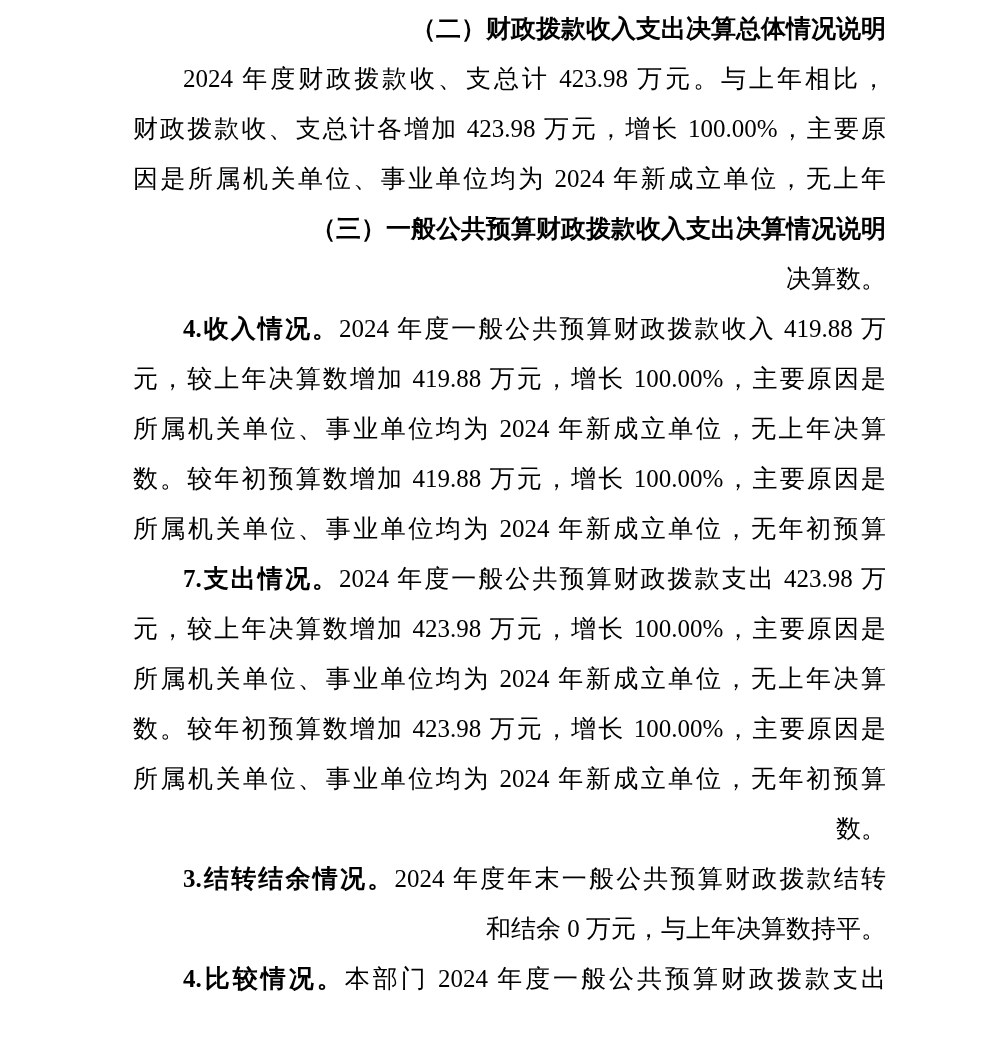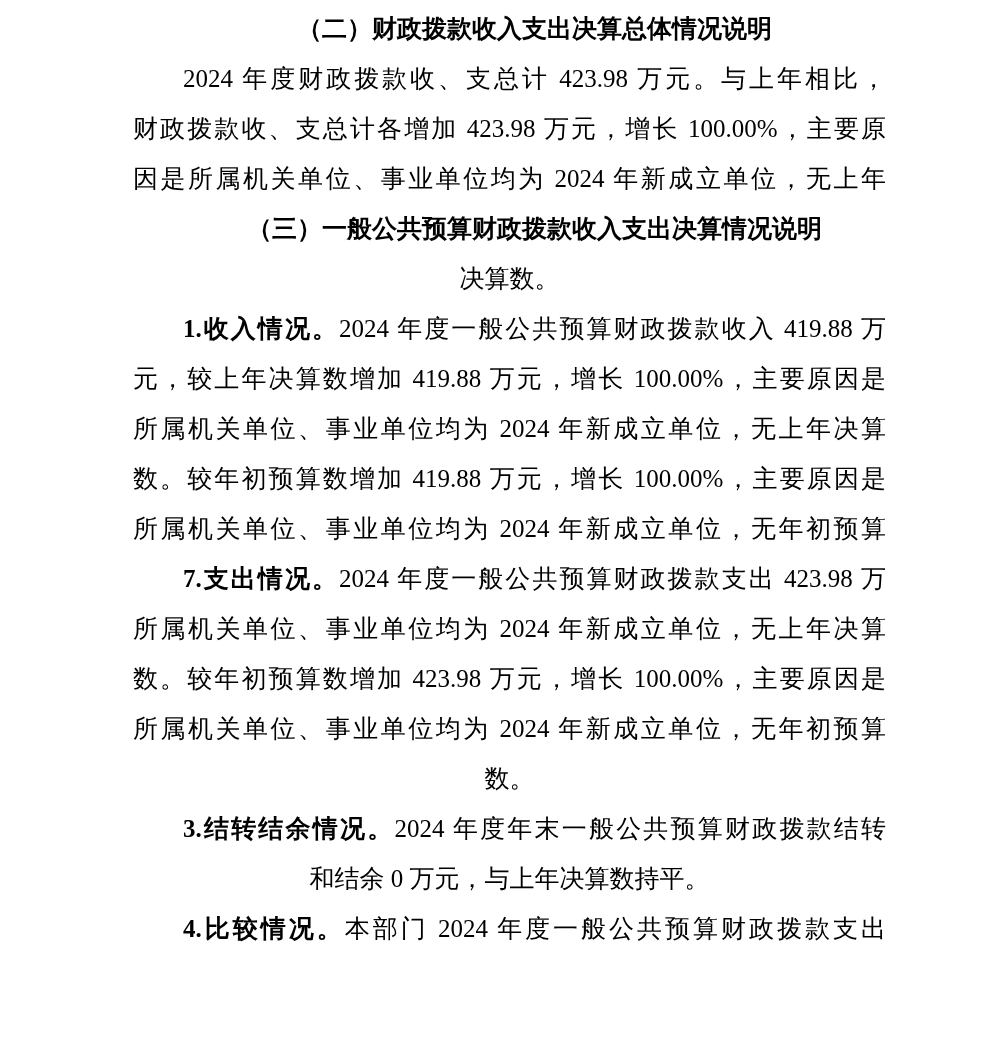--- a/index.html
+++ b/index.html
@@ -17,21 +17,21 @@
   .doc {
     padding: 4px 0 0 133px;
     width: 753px;
     color: #000000;
     font-family: "Liberation Serif", "DejaVu Serif", serif;
   }
   .line {
     height: 50px;
     line-height: 50px;
     font-size: 25px;
-    text-align: center;
+    text-align: right;
     white-space: normal;
     color: #000000;
   }
   .line.justify {
     text-align: justify;
     text-align-last: justify;
   }
   .line.indent {
     text-indent: 2em;
   }
@@ -43,26 +43,27 @@
 <body>
 
 <div class="page">
   <div class="doc" id="doc-body">
       <div class="line indent"><span class="run-bold">（二）财政拨款收入支出决算总体情况说明</span></div>
       <div class="line justify indent"><span class="run-normal">2024 年度财政拨款收、支总计 423.98 万元。与上年相比，</span></div>
       <div class="line justify"><span class="run-normal">财政拨款收、支总计各增加 423.98 万元，增长 100.00%，主要原</span></div>
       <div class="line justify"><span class="run-normal">因是所属机关单位、事业单位均为 2024 年新成立单位，无上年</span></div>
       <div class="line indent"><span class="run-bold">（三）一般公共预算财政拨款收入支出决算情况说明</span></div>
       <div class="line"><span class="run-normal">决算数。</span></div>
-      <div class="line justify indent"><span class="run-bold">1.收入情况。</span><span class="run-normal">2024 年度一般公共预算财政拨款收入 419.88 万</span></div>
+      <div class="line justify indent"><span class="run-bold">4.收入情况。</span><span class="run-normal">2024 年度一般公共预算财政拨款收入 419.88 万</span></div>
       <div class="line justify"><span class="run-normal">元，较上年决算数增加 419.88 万元，增长 100.00%，主要原因是</span></div>
       <div class="line justify"><span class="run-normal">所属机关单位、事业单位均为 2024 年新成立单位，无上年决算</span></div>
       <div class="line justify"><span class="run-normal">数。较年初预算数增加 419.88 万元，增长 100.00%，主要原因是</span></div>
       <div class="line justify"><span class="run-normal">所属机关单位、事业单位均为 2024 年新成立单位，无年初预算</span></div>
       <div class="line justify indent"><span class="run-bold">7.支出情况。</span><span class="run-normal">2024 年度一般公共预算财政拨款支出 423.98 万</span></div>
+      <div class="line justify"><span class="run-normal">元，较上年决算数增加 423.98 万元，增长 100.00%，主要原因是</span></div>
       <div class="line justify"><span class="run-normal">所属机关单位、事业单位均为 2024 年新成立单位，无上年决算</span></div>
       <div class="line justify"><span class="run-normal">数。较年初预算数增加 423.98 万元，增长 100.00%，主要原因是</span></div>
       <div class="line justify"><span class="run-normal">所属机关单位、事业单位均为 2024 年新成立单位，无年初预算</span></div>
       <div class="line"><span class="run-normal">数。</span></div>
       <div class="line justify indent"><span class="run-bold">3.结转结余情况。</span><span class="run-normal">2024 年度年末一般公共预算财政拨款结转</span></div>
       <div class="line"><span class="run-normal">和结余 0 万元，与上年决算数持平。</span></div>
       <div class="line justify indent"><span class="run-bold">4.比较情况。</span><span class="run-normal">本部门 2024 年度一般公共预算财政拨款支出</span></div>
     </div>
 </div>
 

